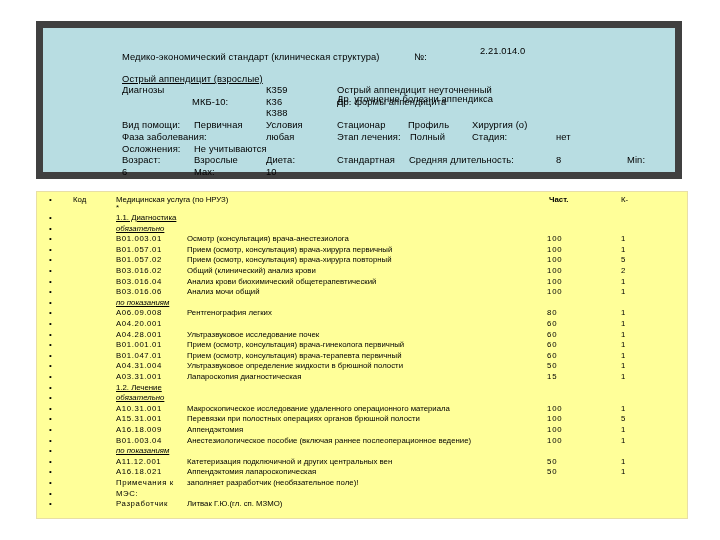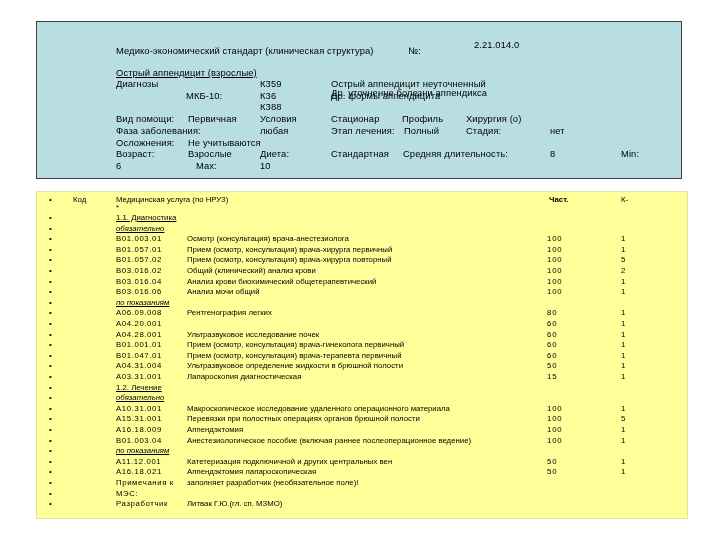--- a/index.html
+++ b/index.html
@@ -1,19 +1,19 @@
 <!DOCTYPE html>
 <html><head>
 <meta charset="utf-8">
 <style>
   html, body { margin:0; padding:0; background:#ffffff; }
   body { width:720px; height:540px; position:relative; overflow:hidden;
          font-family:"Liberation Sans", sans-serif; color:#000; }
   .blue-box { position:absolute; left:36px; top:21px; width:646px; height:158px;
-              background:#b8dde2; border:1px solid #404040; box-sizing:border-box; }
+              background:#b8dde2; border:7px solid #404040; box-sizing:border-box; }
   .yellow-box { position:absolute; left:36px; top:191px; width:652px; height:328px;
                 background:#ffff99; border:1px solid #e8dfa6; box-sizing:border-box; }
   .t { position:absolute; font-size:9.4px; white-space:nowrap; line-height:11px; letter-spacing:0.1px; }
   .u { text-decoration:underline; }
   .row { position:absolute; left:0; height:10.6px; font-size:7.8px; line-height:10.6px; white-space:nowrap; }
   .row span { position:absolute; top:0; }
   .bullet { left:12px; font-size:8px; }
   .code { left:79px; letter-spacing:0.6px; }
   .name { left:150px; }
   .freq { left:510px; letter-spacing:0.8px; }
@@ -61,21 +61,21 @@
 
   <span class="t" style="left:79px;top:126px;">Возраст:</span>
   <span class="t" style="left:151px;top:126px;">Взрослые</span>
   <span class="t" style="left:223px;top:126px;">Диета:</span>
   <span class="t" style="left:294px;top:126px;">Стандартная</span>
   <span class="t" style="left:366px;top:126px;text-align:right;">Средняя длительность:</span>
   <span class="t" style="left:513px;top:126px;">8</span>
   <span class="t" style="left:584px;top:126px;">Min:</span>
 
   <span class="t" style="left:79px;top:138px;">6</span>
-  <span class="t" style="left:151px;top:138px;margin-left:8px;">Max:</span>
+  <span class="t" style="left:151px;top:138px;">Max:</span>
   <span class="t" style="left:223px;top:138px;">10</span>
 </div>
 
 <div class="yellow-box">
   <div class="row" style="top:3px;width:100%;">
     <span class="bullet">•</span>
     <span style="left:36px;">Код</span>
     <span style="left:79px;">Медицинская услуга (по НРУЗ)</span>
     <span style="left:79px;top:8px;">*</span>
     <span style="left:512px;font-weight:bold;">Част.</span>

